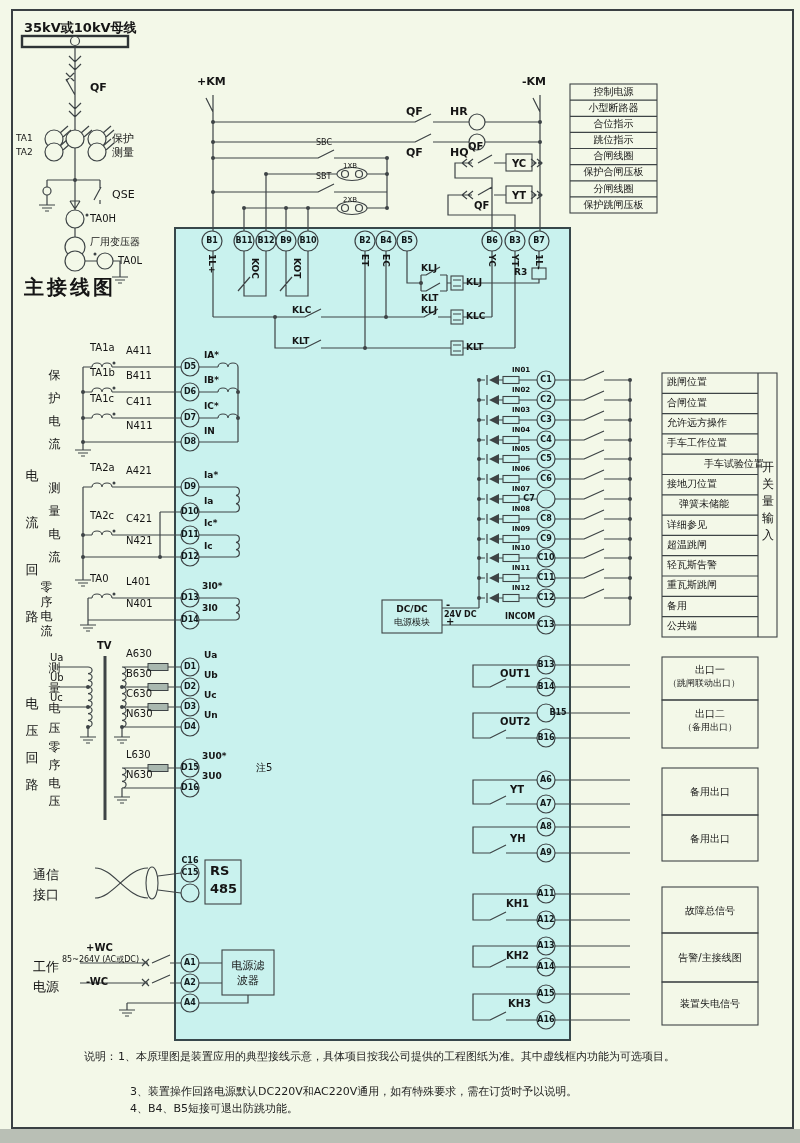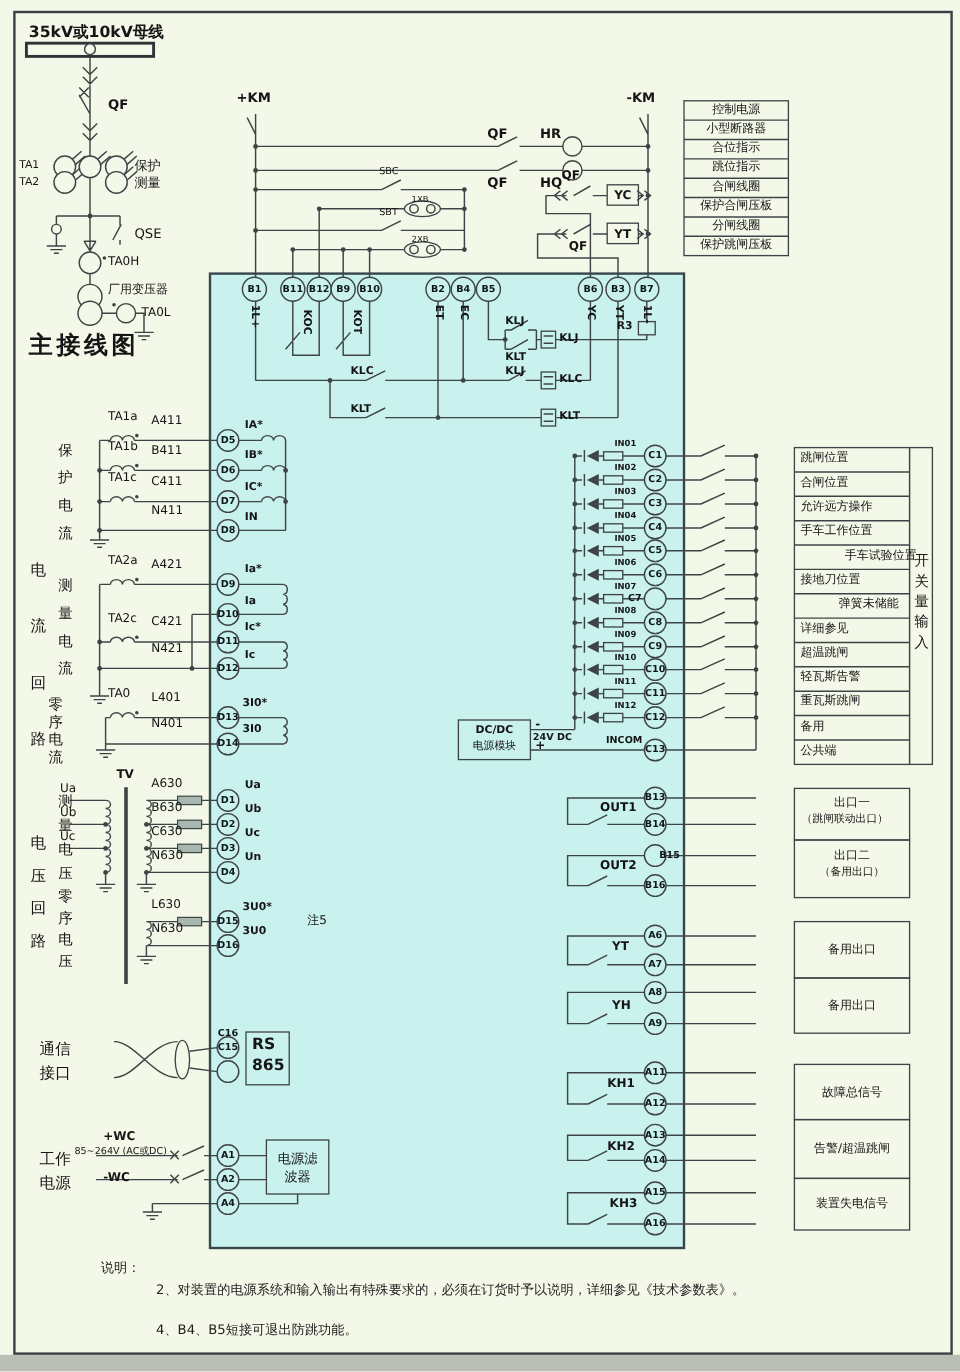--- a/index.html
+++ b/index.html
@@ -354,21 +354,21 @@
 <span class="tm" style="left:180px;top:763px">D15</span>
 <span class="lb s9 b" style="left:202px;top:752px">3U0*</span>
 <span class="lb" style="left:126px;top:769px">N630</span>
 <span class="tm" style="left:180px;top:783px">D16</span>
 <span class="lb s9 b" style="left:202px;top:772px">3U0</span>
 <span class="lb" style="left:256px;top:762px">注5</span>
 
 <span class="tm" style="left:180px;top:868px">C15</span>
 <span class="tm" style="left:180px;top:856px">C16</span>
 <span class="lb s13 b" style="left:210px;top:864px">RS</span>
-<span class="lb s13 b" style="left:210px;top:882px">865</span>
+<span class="lb s13 b" style="left:210px;top:882px">485</span>
 <span class="lb b" style="left:86px;top:942px">+WC</span>
 <span class="lb s8" style="left:62px;top:956px">85~264V (AC或DC)</span>
 <span class="lb b" style="left:86px;top:976px">-WC</span>
 <span class="tm" style="left:180px;top:958px">A1</span>
 <span class="tm" style="left:180px;top:978px">A2</span>
 <span class="tm" style="left:180px;top:998px">A4</span>
 <span class="lb vt s11" style="left:230px;top:958px;width:36px;line-height:15px">电源滤波器</span>
 
 <span class="lb s9 b ctr" style="left:382px;top:605px;width:60px">DC/DC</span>
 <span class="lb s9 ctr" style="left:382px;top:618px;width:60px">电源模块</span>
@@ -401,21 +401,21 @@
 <span class="lb s7 b" style="left:512px;top:585px">IN12</span>
 <span class="tm" style="left:536px;top:593px">C12</span>
 <span class="lb s8 b" style="left:505px;top:613px">INCOM</span>
 <span class="tm" style="left:536px;top:620px">C13</span>
 <span class="lb" style="left:667px;top:376px">跳闸位置</span>
 <span class="lb" style="left:667px;top:397px">合闸位置</span>
 <span class="lb" style="left:667px;top:417px">允许远方操作</span>
 <span class="lb" style="left:667px;top:437px">手车工作位置</span>
 <span class="lb" style="left:704px;top:458px">手车试验位置</span>
 <span class="lb" style="left:667px;top:478px">接地刀位置</span>
-<span class="lb" style="left:699px;top:498px">弹簧未储能</span>
+<span class="lb" style="left:679px;top:498px">弹簧未储能</span>
 <span class="lb" style="left:667px;top:519px">详细参见</span>
 <span class="lb" style="left:667px;top:539px">超温跳闸</span>
 <span class="lb" style="left:667px;top:559px">轻瓦斯告警</span>
 <span class="lb" style="left:667px;top:579px">重瓦斯跳闸</span>
 <span class="lb" style="left:667px;top:600px">备用</span>
 <span class="lb" style="left:667px;top:620px">公共端</span>
 <span class="lb vt s12" style="left:761px;top:459px;width:14px;line-height:17px">开关量输入</span>
 
 <span class="tm" style="left:536px;top:660px">B13</span>
 <span class="tm" style="left:536px;top:682px">B14</span>
@@ -438,19 +438,20 @@
 <span class="tm" style="left:536px;top:989px">A15</span>
 <span class="tm" style="left:536px;top:1015px">A16</span>
 <span class="lb b" style="left:508px;top:998px">KH3</span>
 <span class="lb ctr" style="left:662px;top:664px">出口一</span>
 <span class="lb s9 ctr" style="left:656px;top:679px">（跳闸联动出口）</span>
 <span class="lb ctr" style="left:662px;top:708px">出口二</span>
 <span class="lb s9 ctr" style="left:662px;top:723px">（备用出口）</span>
 <span class="lb ctr" style="left:662px;top:786px">备用出口</span>
 <span class="lb ctr" style="left:662px;top:833px">备用出口</span>
 <span class="lb ctr" style="left:662px;top:905px">故障总信号</span>
-<span class="lb ctr" style="left:662px;top:952px">告警/超温跳闸</span>
+<span class="lb ctr" style="left:662px;top:952px">告警/主接线图</span>
 <span class="lb ctr" style="left:662px;top:998px">装置失电信号</span>
 
 <span class="lb note" style="left:84px;top:1051px">说明：</span>
-<span class="lb note" style="left:130px;top:1069px">2、对装置的电源系统和输入输出有特殊要求的，必须在订货时予以说明，详细参见《技术参数表》。</span>
+<span class="lb note" style="left:118px;top:1051px">1、本原理图是装置应用的典型接线示意，具体项目按我公司提供的工程图纸为准。其中虚线框内功能为可选项目。</span>
+<span class="lb note" style="left:130px;top:1086px">3、装置操作回路电源默认DC220V和AC220V通用，如有特殊要求，需在订货时予以说明。</span>
 <span class="lb note" style="left:130px;top:1103px">4、B4、B5短接可退出防跳功能。</span>
 </div>
 
 </body></html>

